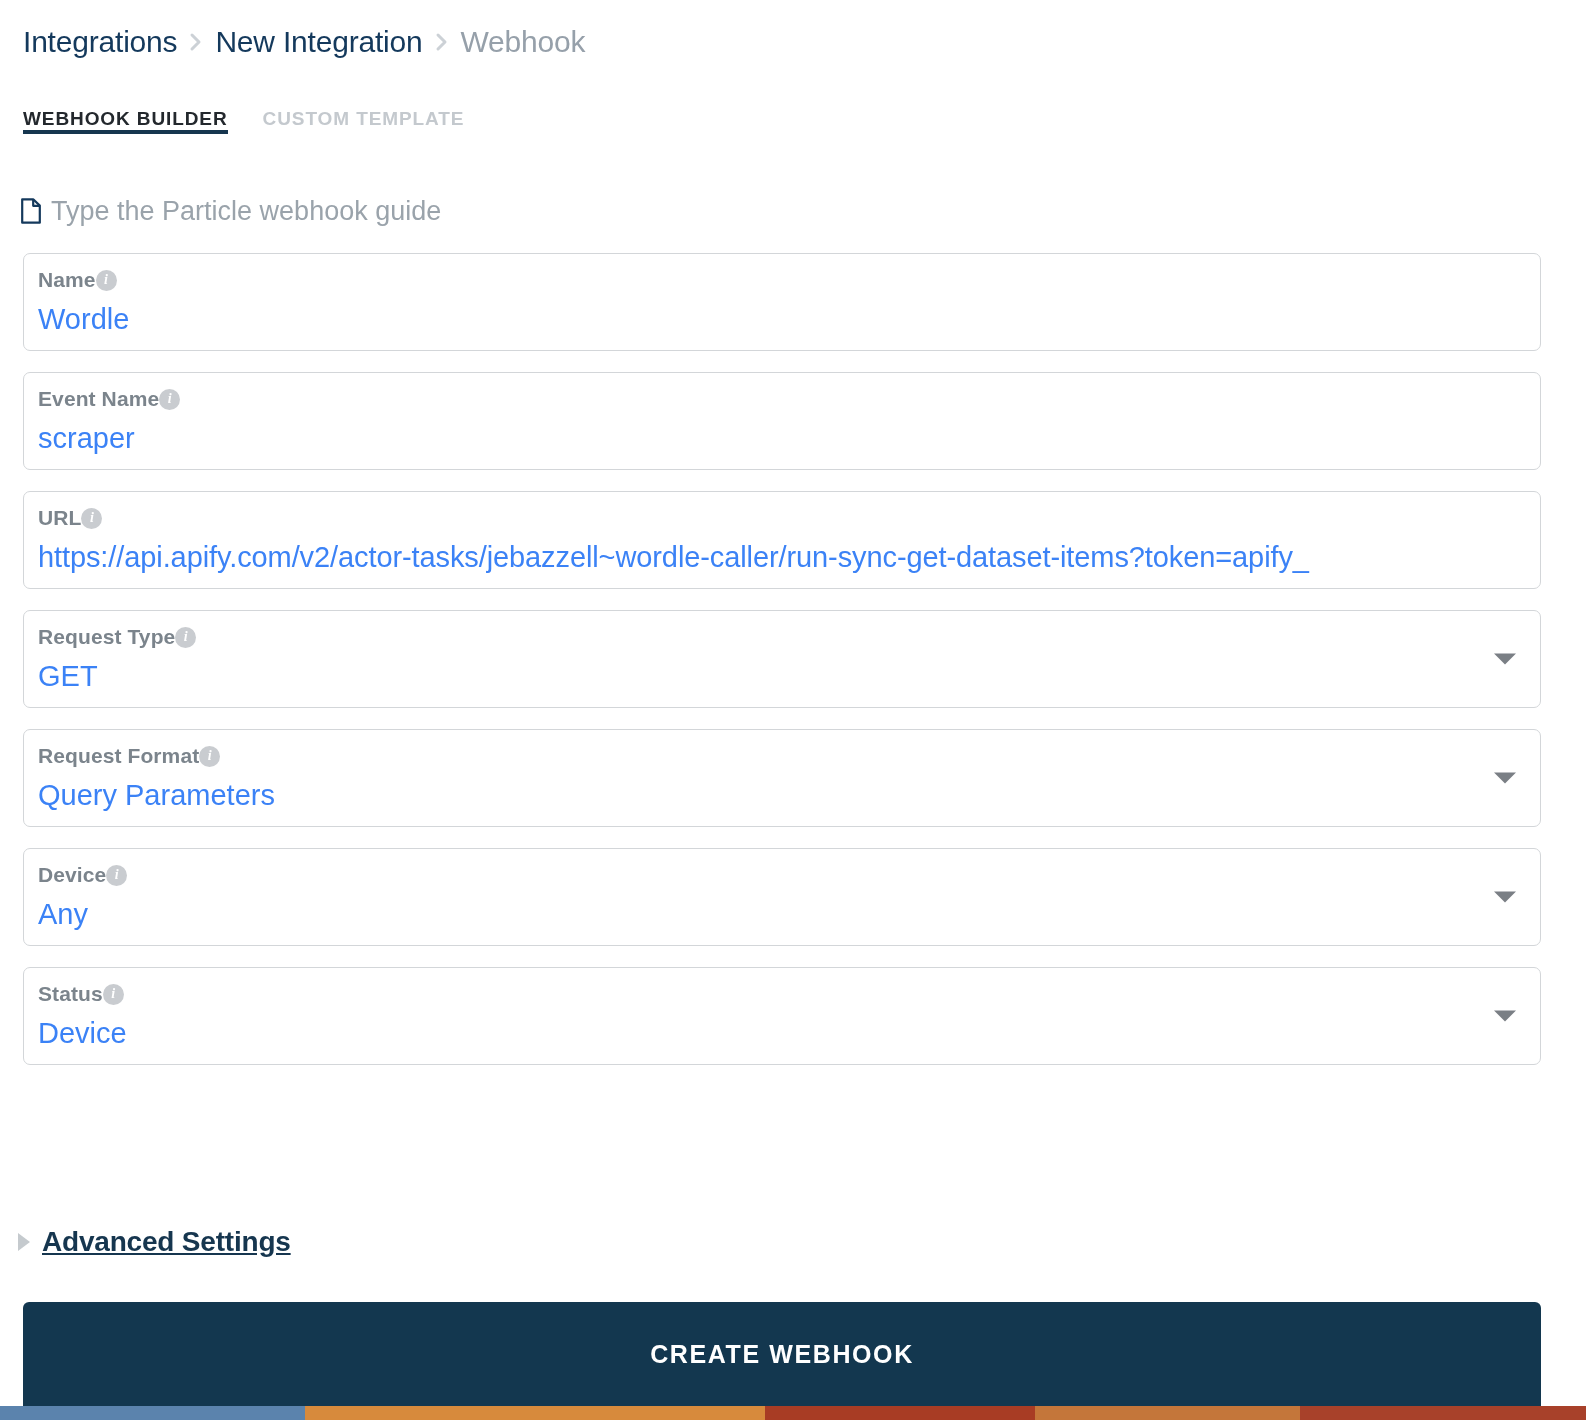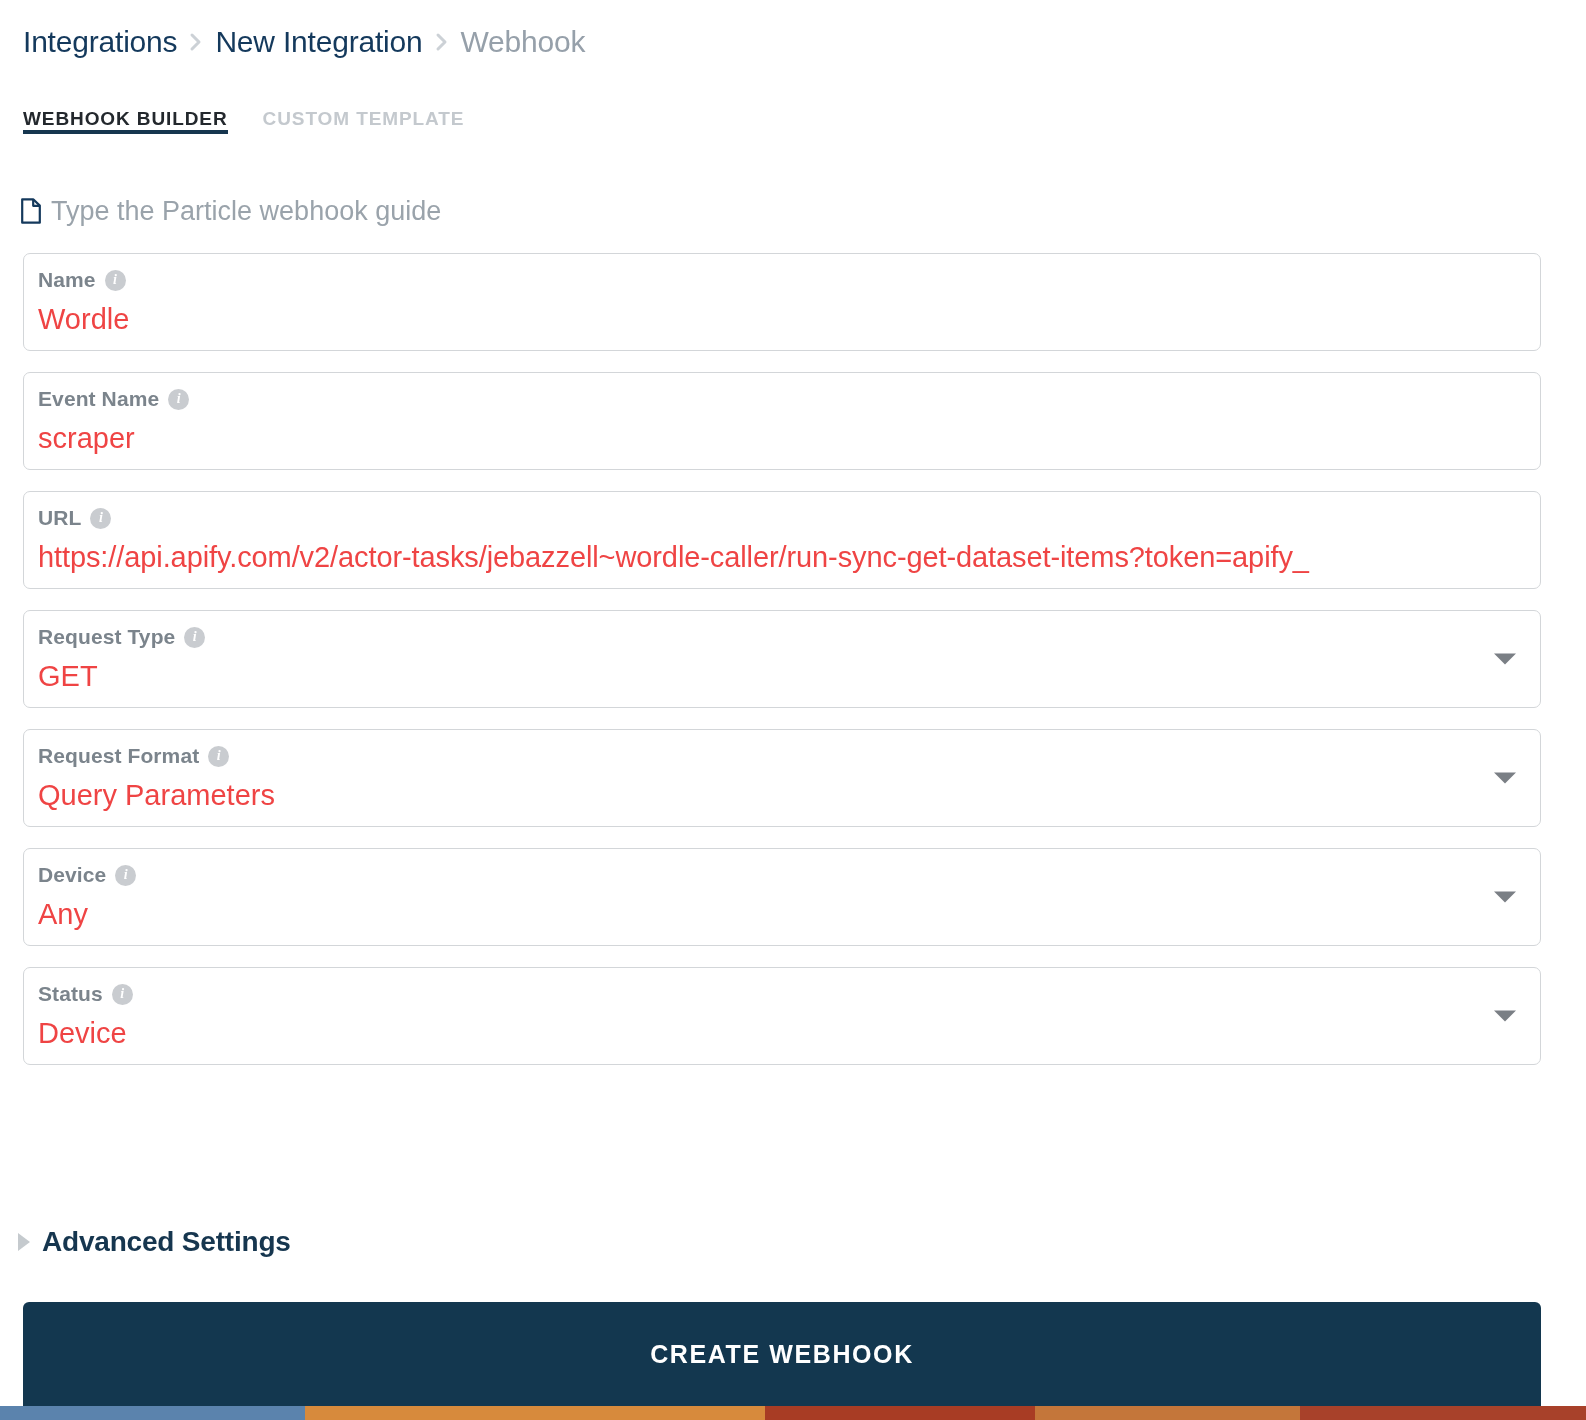--- a/index.html
+++ b/index.html
@@ -103,21 +103,20 @@
     background: #fff;
     height: 98px;
     margin-bottom: 21px;
     padding: 12px 18px 0 14px;
     cursor: text;
   }
   .field.select-field { cursor: pointer; }
   .field-label {
     display: flex;
     align-items: center;
-    gap: 9px;
     font-size: 21px;
     font-weight: bold;
     color: #7b848c;
     line-height: 28px;
     letter-spacing: 0.1px;
   }
   .info-icon {
     display: inline-flex;
     align-items: center;
     justify-content: center;
@@ -131,21 +130,21 @@
     font-style: italic;
     font-family: "Liberation Serif", serif;
     line-height: 1;
     flex: none;
     cursor: help;
   }
   .field-value {
     margin-top: 4px;
     font-size: 29px;
     line-height: 42px;
-    color: #ef4444;
+    color: #3b82f6;
     white-space: nowrap;
     overflow: hidden;
   }
   .field-value.url-value {
     letter-spacing: -0.1px;
   }
   .caret {
     position: absolute;
     right: 24px;
     top: 50%;
@@ -173,20 +172,21 @@
     border-top: 9px solid transparent;
     border-bottom: 9px solid transparent;
     border-left: 12px solid #c5cace;
     flex: none;
   }
   .advanced-label {
     font-size: 28px;
     font-weight: bold;
     color: #16364f;
     letter-spacing: -0.2px;
+    text-decoration: underline;
   }
 
   
   .create-btn {
     position: absolute;
     left: 23px;
     top: 1302px;
     width: 1518px;
     height: 104px;
     background: #13374f;

